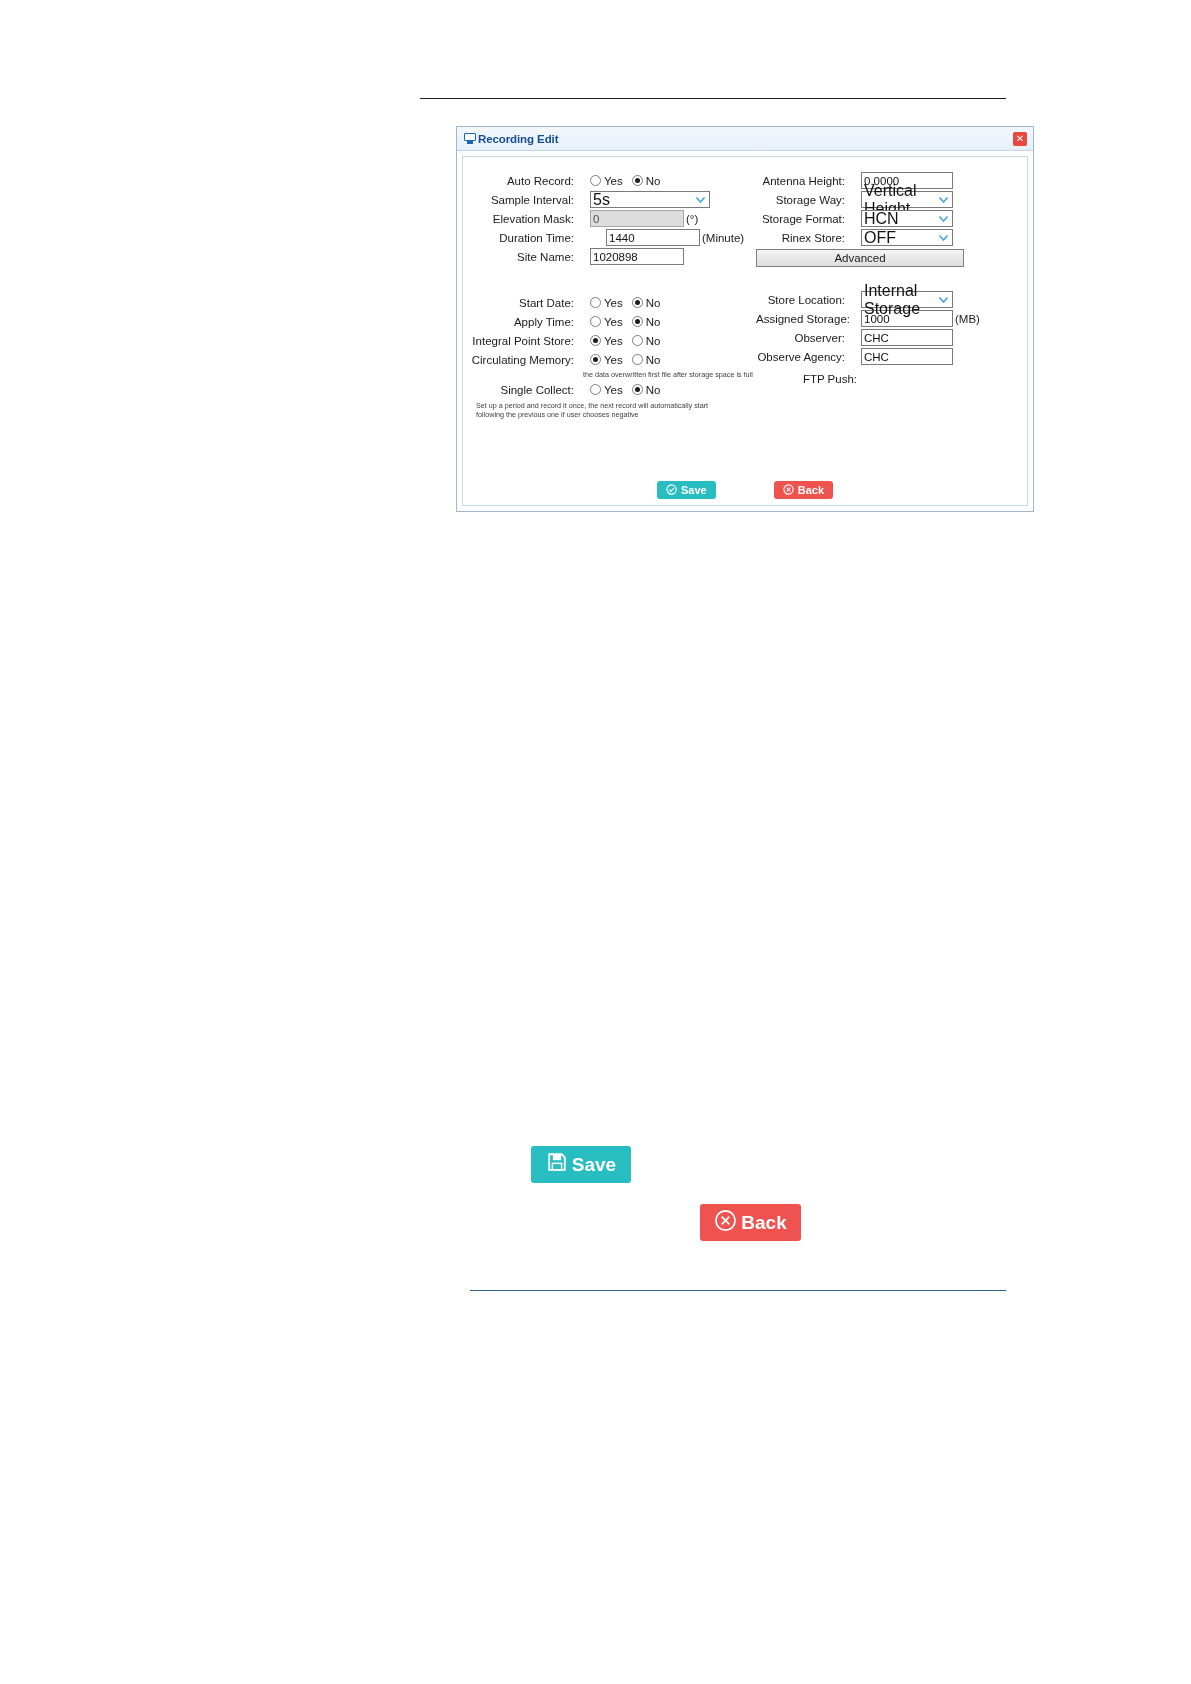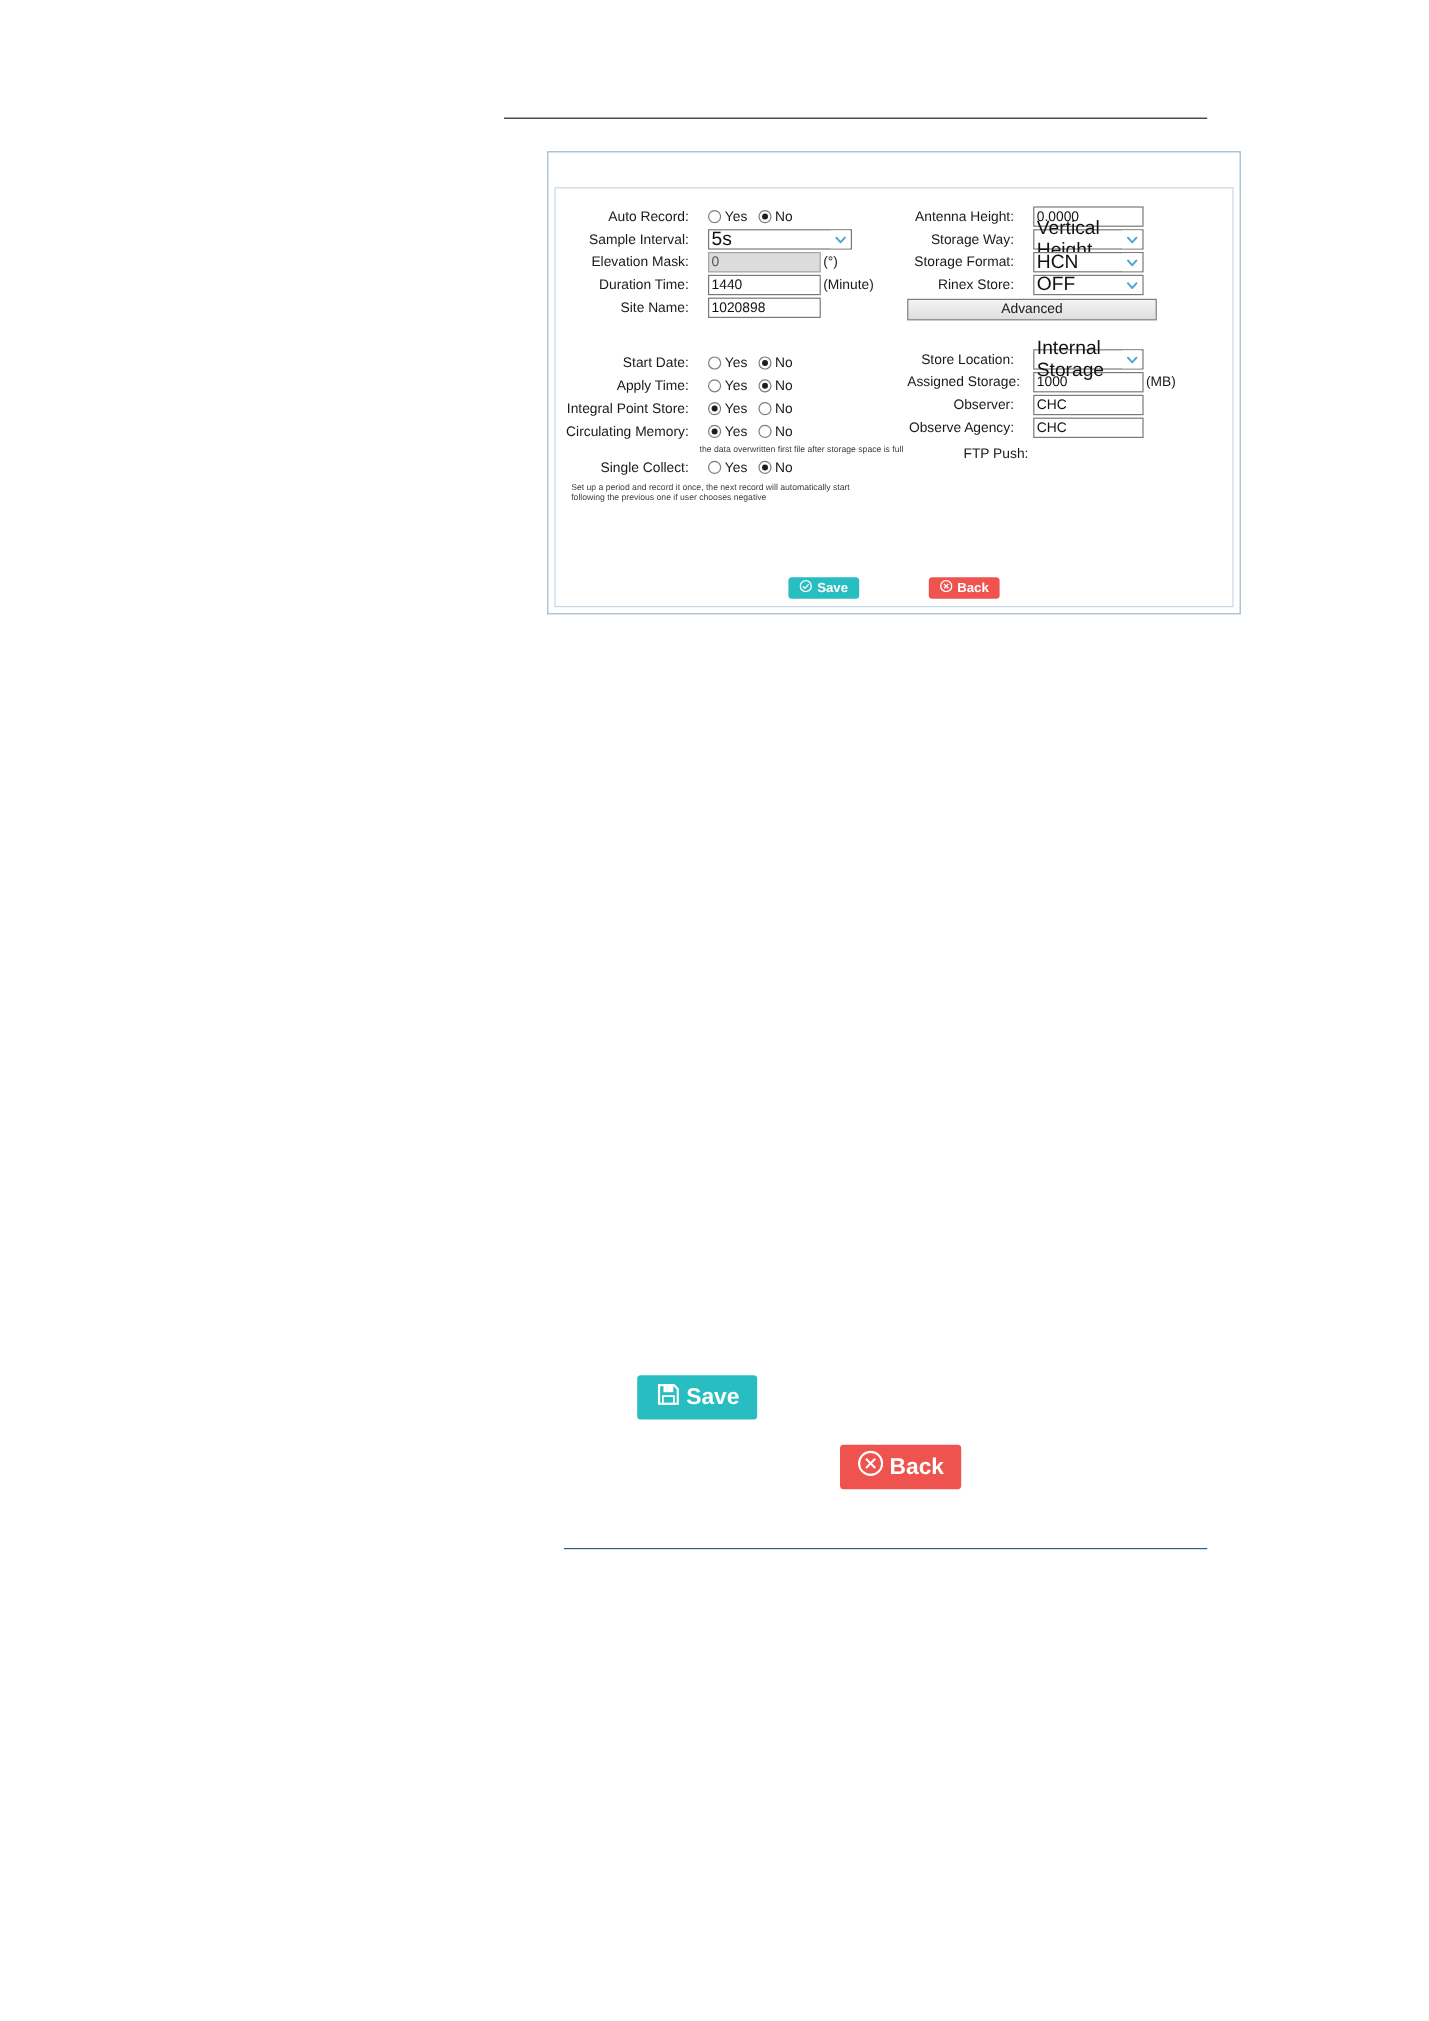--- a/index.html
+++ b/index.html
@@ -152,21 +152,21 @@
     padding: 0 2px;
     box-sizing: border-box;
     outline: none;
   }
   input.txt.disabled {
     background: #dcdcdc;
     color: #555;
     border: 1px solid #a5a5a5;
   }
   .w-site   { width: 94px; }
-  .w-dur    { width: 94px; }
+  .w-dur    { width: 94px; margin-left: 16px; }
   .w-elev   { width: 94px; }
   .w-ant    { width: 92px; }
   .w-assign { width: 92px; }
   .w-obs    { width: 92px; }
 
   
   .combo {
     position: relative;
     height: 17px;
     border: 1px solid #7a7a7a;
@@ -329,20 +329,28 @@
   }
 </style>
 </head>
 <body>
 
 <div class="page-rule-top"></div>
 <div class="page-rule-bottom"></div>
 
 <div class="dialog">
 
+  <div class="dialog-titlebar">
+    <span class="monitor-icon">
+      <span class="screen"></span>
+        <span class="stand"></span>
+    </span>
+    <span class="dialog-title">Recording Edit</span>
+    <span class="dialog-close">✕</span>
+  </div>
 
   <div class="dialog-inner">
     <div class="form-area">
 
       <div class="col-left">
 
         <div class="row">
           <span class="lbl">Auto Record:</span>
           <span class="radio-group">
             <span class="radio-item">

